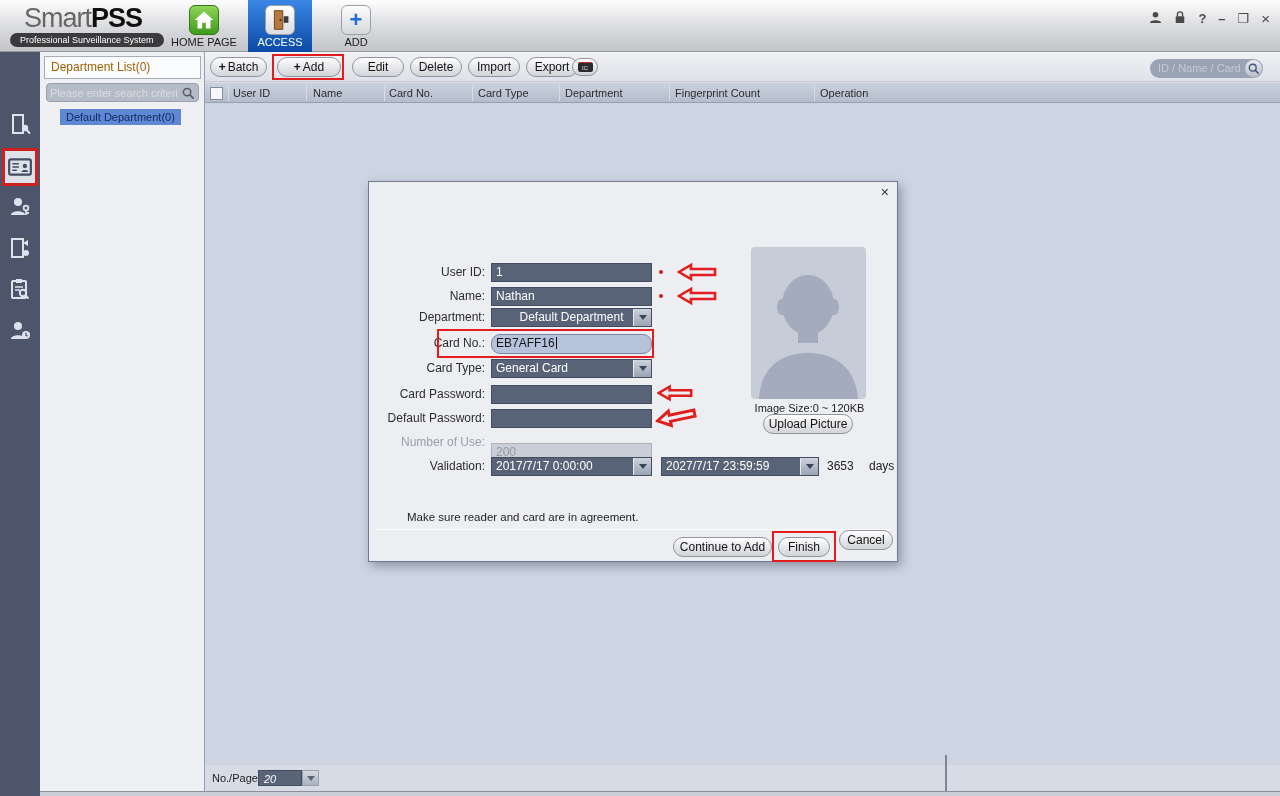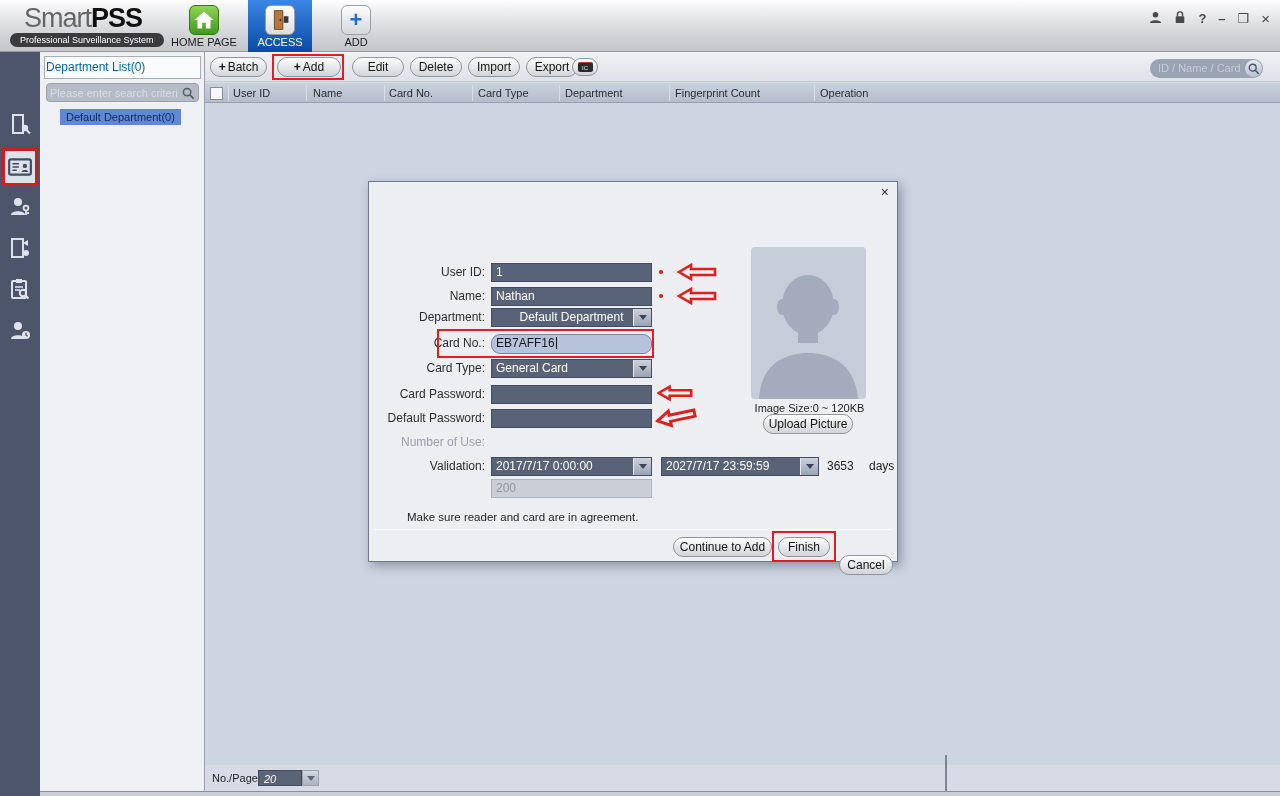--- a/index.html
+++ b/index.html
@@ -28,21 +28,21 @@
   
   .sidebar { position:absolute; left:0; top:52px; width:40px; height:744px; background:#4c5569; }
   .side-ic { position:absolute; left:0; width:40px; height:34px; display:flex; align-items:center; justify-content:center; }
   .side-active-box { position:absolute; left:2px; top:96px; width:36px; height:38px;
     background:#dde1e8; border:3px solid #d01f1f; display:flex; align-items:center; justify-content:center; }
 
   
   .dept { position:absolute; left:40px; top:52px; width:165px; height:739px;
     background:#eef0f3; border-right:1px solid #9aa0ab; }
   .dept-title { position:absolute; left:4px; top:4px; width:157px; height:23px; background:#fafbfc;
-    border:1px solid #a8aeb8; font-size:12px; color:#0369a1; line-height:21px; padding-left:1px; }
+    border:1px solid #a8aeb8; font-size:12px; color:#a16207; line-height:21px; padding-left:6px; }
   .dept-search { position:absolute; left:6px; top:31px; width:153px; height:19px;
     background:#b5bbc7; border:1px solid #9aa0ac; border-radius:4px; }
   .dept-search input { position:absolute; left:3px; top:0; width:128px; height:17px; border:none;
     background:transparent; font-size:11px; color:#3a3f4a; outline:none; }
   .dept-search input::placeholder { color:#d9dde3; }
   .dept-item { position:absolute; left:20px; top:57px; background:#5f88d4; color:#11295e;
     font-size:11px; padding:2px 6px; }
 
   
   .toolbar { position:absolute; left:205px; top:52px; width:1075px; height:30px;
@@ -317,21 +317,21 @@
       </div>
   </div>
 
   <div class="flabel" style="top:203px;">Card Password:</div>
   <div class="ffield" style="top:203px;"></div>
 
   <div class="flabel" style="top:227px;">Default Password:</div>
   <div class="ffield" style="top:227px;"></div>
 
   <div class="flabel disabled" style="top:251px;">Number of Use:</div>
-  <div class="ffield disabled" style="top:261px;margin-top:36px;">200</div>
+  <div class="ffield disabled" style="top:261px;">200</div>
 
   <div class="flabel" style="top:275px;">Validation:</div>
   <div class="ffield" style="top:275px;">
     <span>2017/7/17 0:00:00</span>
     <div class="sel-btn">
         <div class="tri-dn"></div>
       </div>
   </div>
   <div class="ffield" style="top:275px;left:292px;width:158px;">
     <span>2027/7/17 23:59:59</span>
@@ -364,15 +364,15 @@
       <ellipse cx="83" cy="60" rx="5" ry="8" fill="#a4abbc"></ellipse>
     </svg>
   </div>
   <div class="size-note">Image Size:0 ~ 120KB</div>
   <div class="pill" style="left:394px;top:232px;width:90px;position:absolute;"><span>Upload Picture</span></div>
 
   <div class="dlg-note">Make sure reader and card are in agreement.</div>
   <div class="dlg-hr"></div>
   <div class="pill" style="left:304px;top:355px;width:99px;position:absolute;"><span>Continue to Add</span></div>
   <div class="pill" style="left:409px;top:355px;width:52px;position:absolute;"><span>Finish</span></div>
-  <div class="pill" style="left:470px;top:373px;width:54px;position:absolute;"><span>Cancel</span></div>
+  <div class="pill" style="left:470px;top:348px;width:54px;position:absolute;"><span>Cancel</span></div>
   <div class="redbox" style="left:403px;top:349px;width:64px;height:31px;"></div>
 </div>
 
 </body></html>

